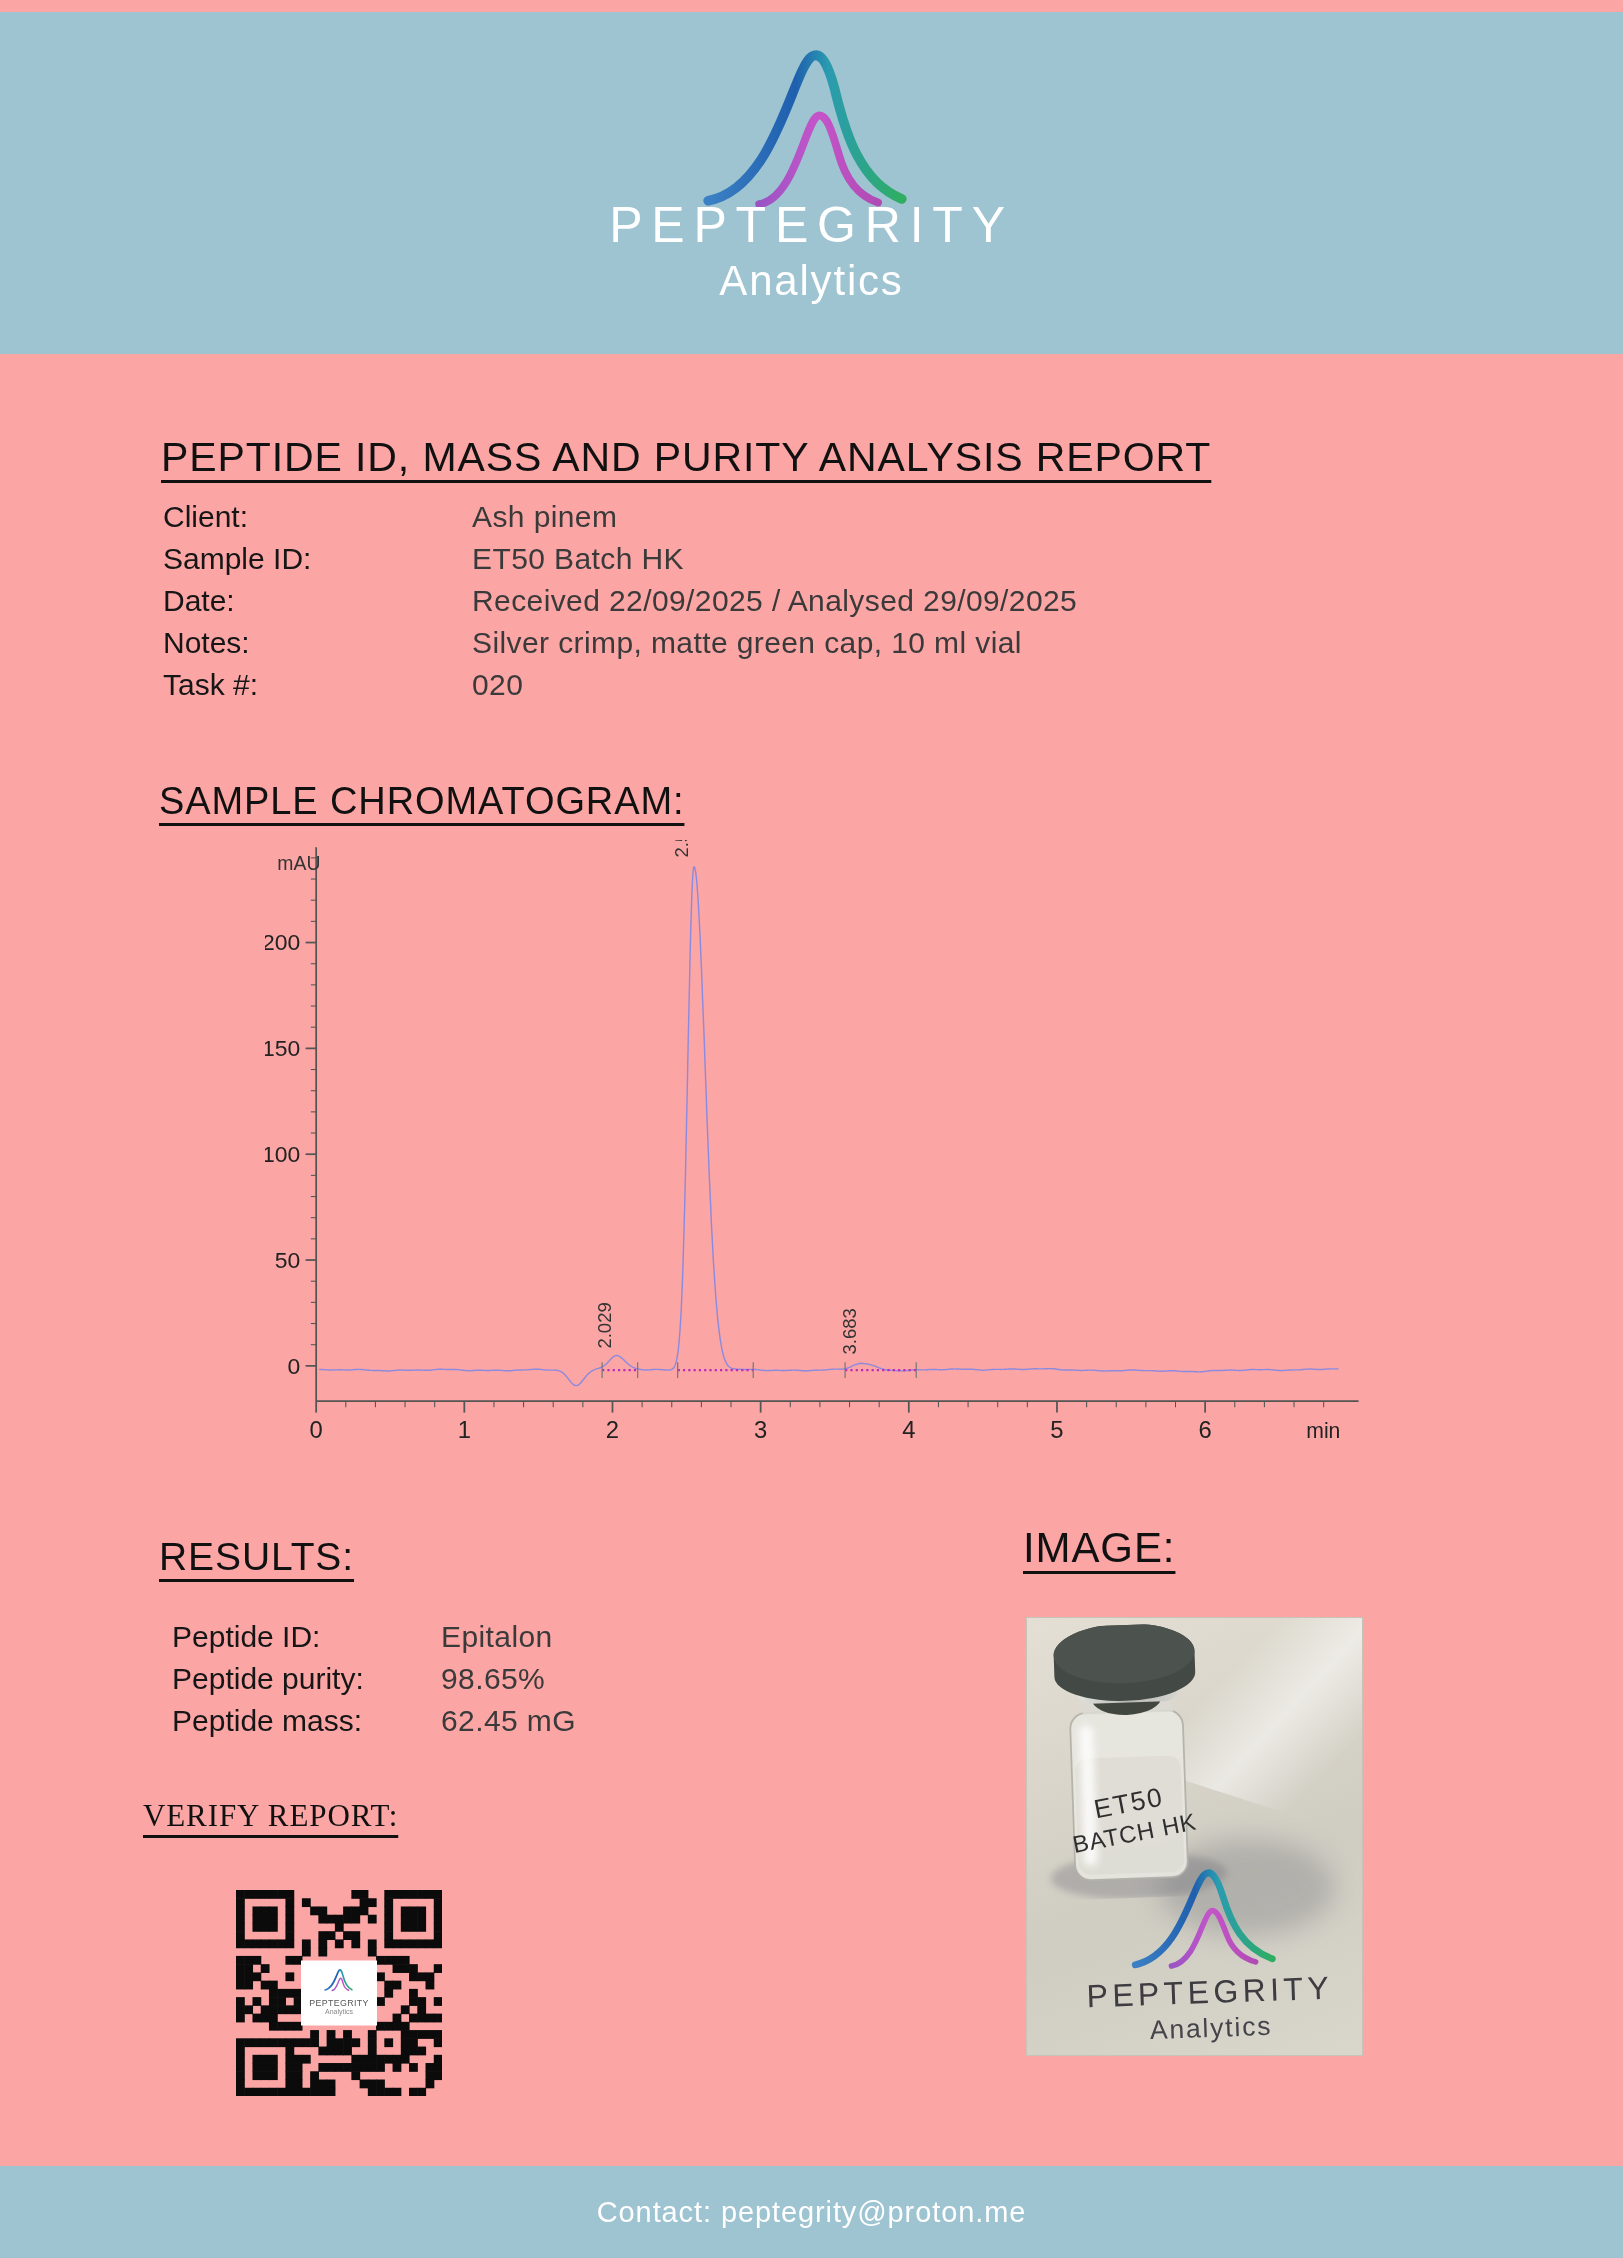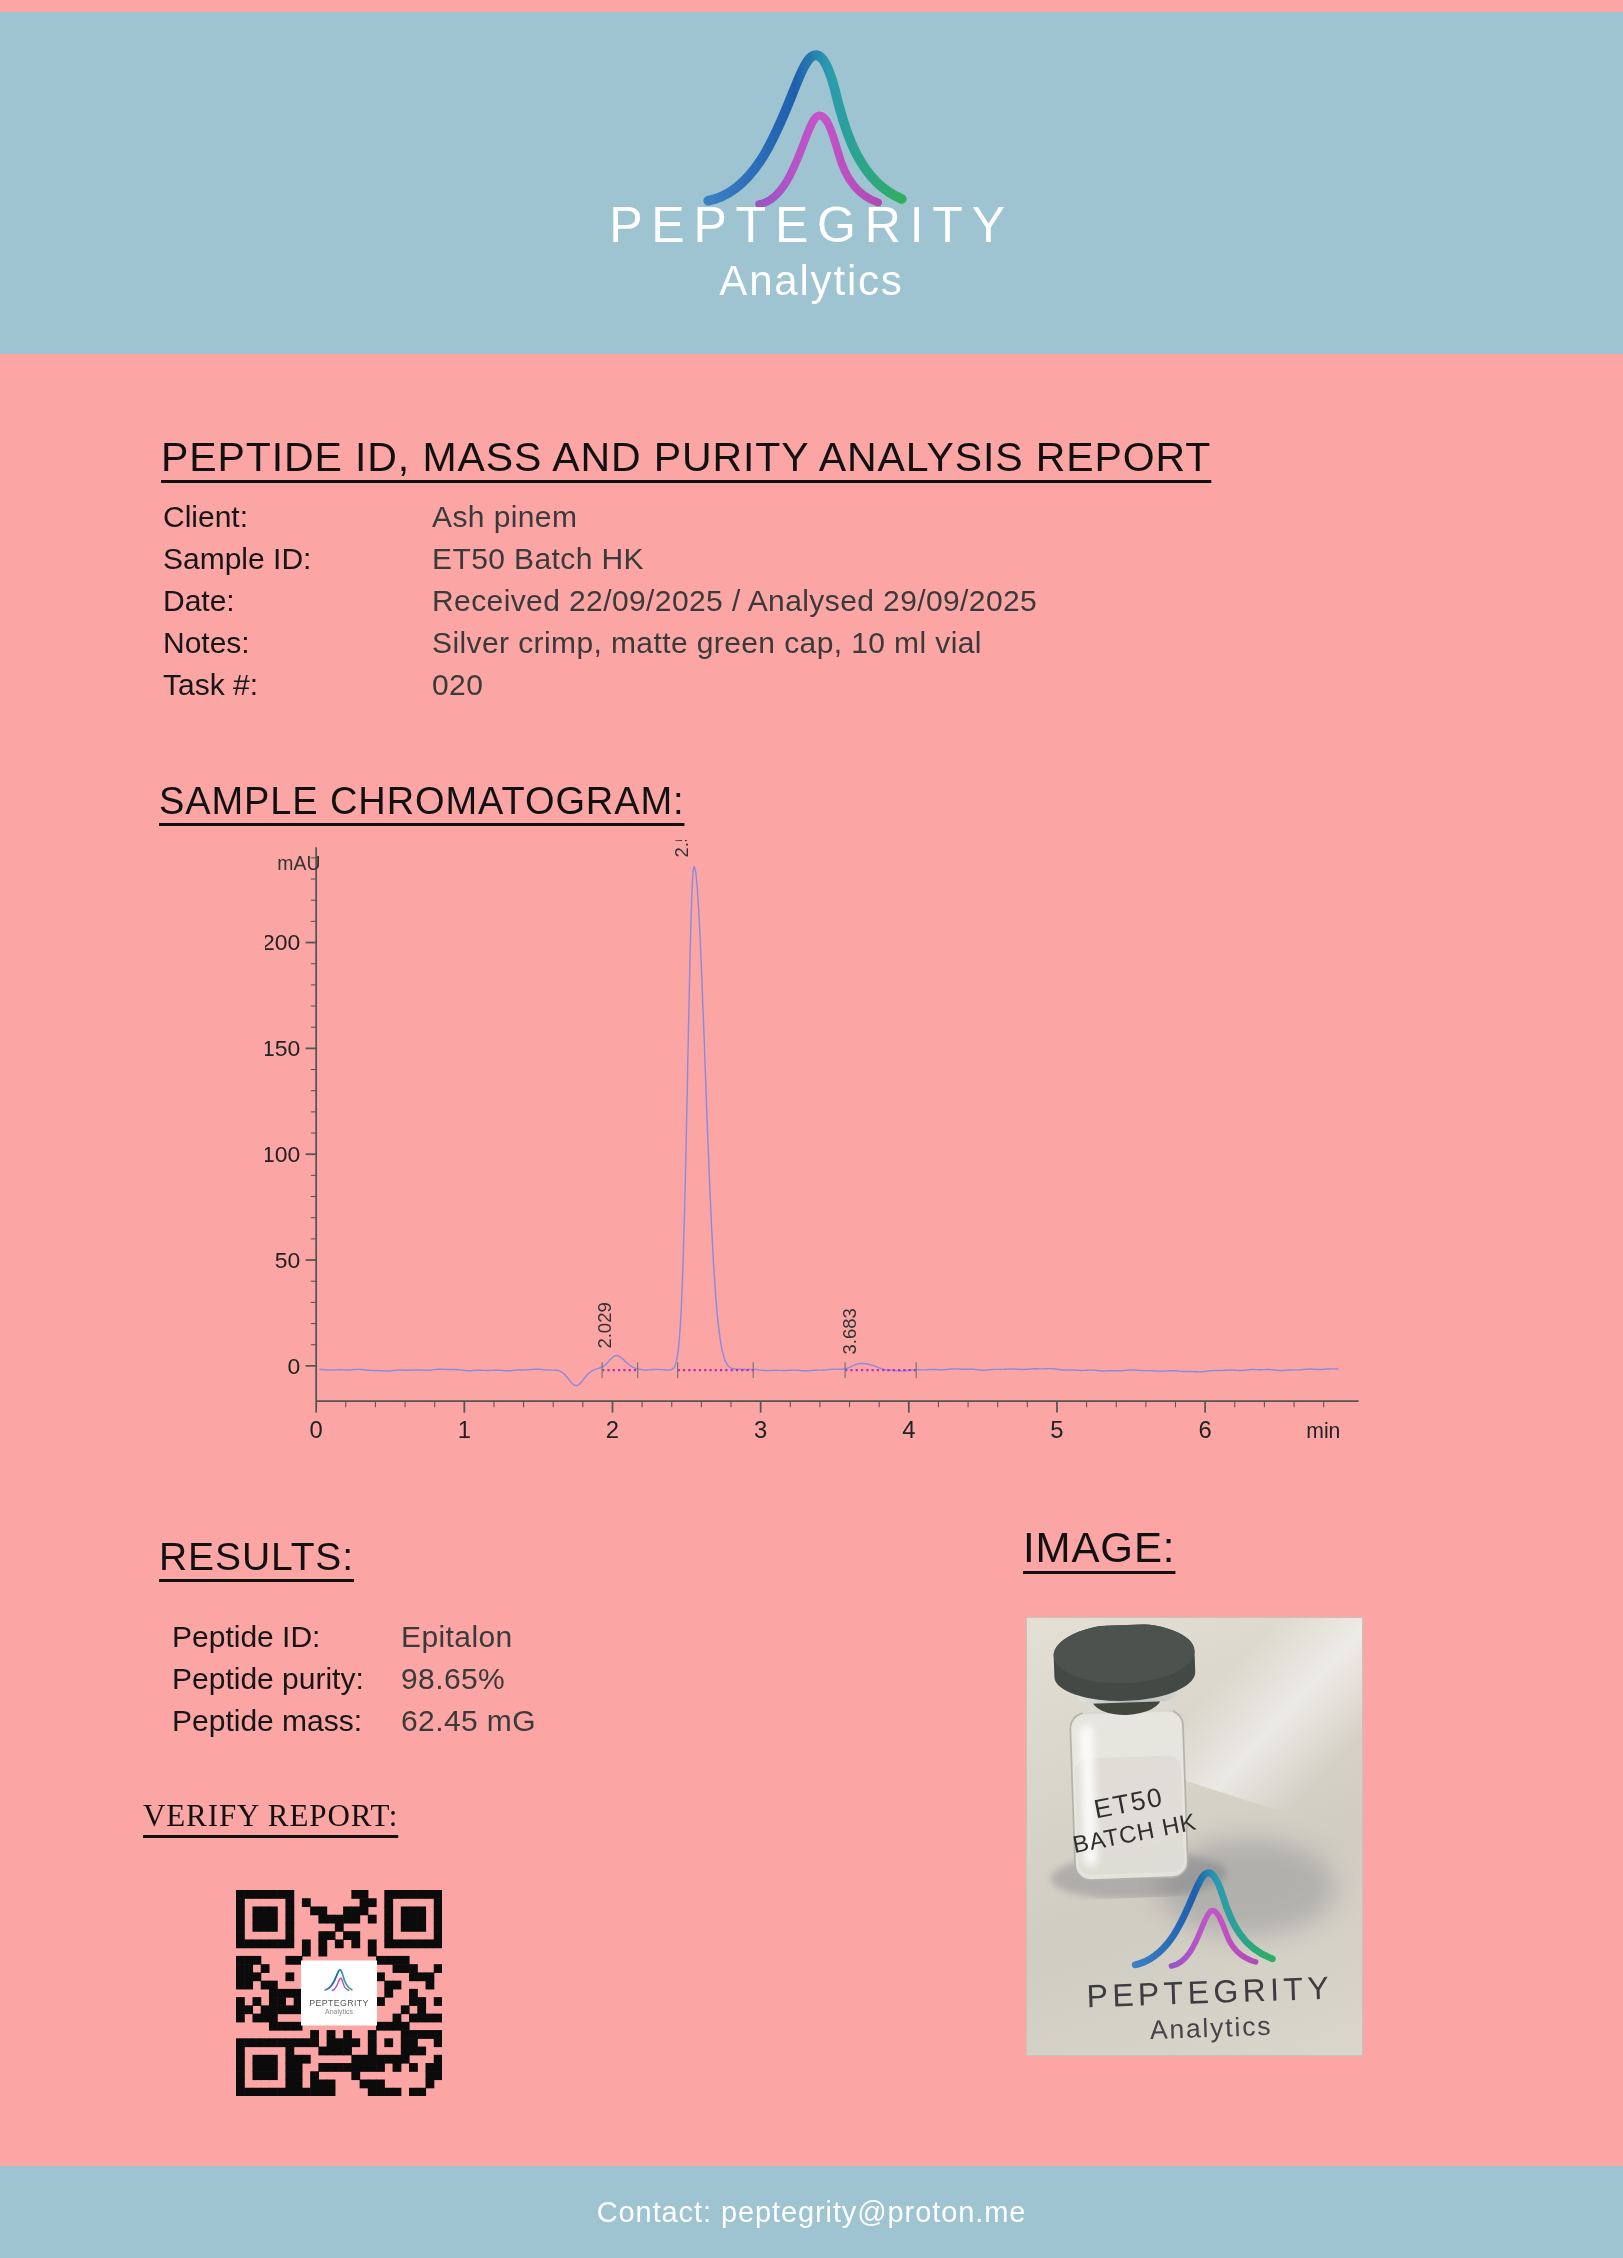--- a/index.html
+++ b/index.html
@@ -22,21 +22,21 @@
   .title{position:absolute;left:161px;top:413px;margin-top:21px;}
   .h-chrom{position:absolute;left:159px;top:780px;font-size:38px;}
   .h-results{position:absolute;left:159px;top:1535px;font-size:39px;}
   .h-image{position:absolute;left:1023px;top:1524px;font-size:42px;}
   .h-verify{position:absolutes;font-size:39px;}
   .h-verify{position:absolute;left:143px;top:1798px;font-size:31px;font-family:Liberation Serif, serif;}
 
   
   .info-block{position:absolute;left:163px;top:496px;}
   .results-block{position:absolute;left:163px;top:1616px;margin-left:9px;}
-  .info-row{display:flex;height:42px;align-items:center;}
+  .info-row{display:flex;height:42px;align-items:center;gap:40px;}
   .info-label{width:269px;font-size:30px;font-weight:400;color:#161616;}
   .results-block .info-label{width:229px;}
   .info-value{font-size:30px;font-weight:300;color:#3a3a3a;letter-spacing:0.4px;}
 
   
   .chrom-wrap{position:absolute;left:265px;top:840px;width:1098px;height:609px;}
 
   
   .photo{position:absolute;left:1026px;top:1617px;width:335px;height:437px;overflow:hidden;
          background:linear-gradient(160deg,#e3dfd4 0%,#d8d4c9 35%,#cfccc2 60%,#d9d6cc 100%);

